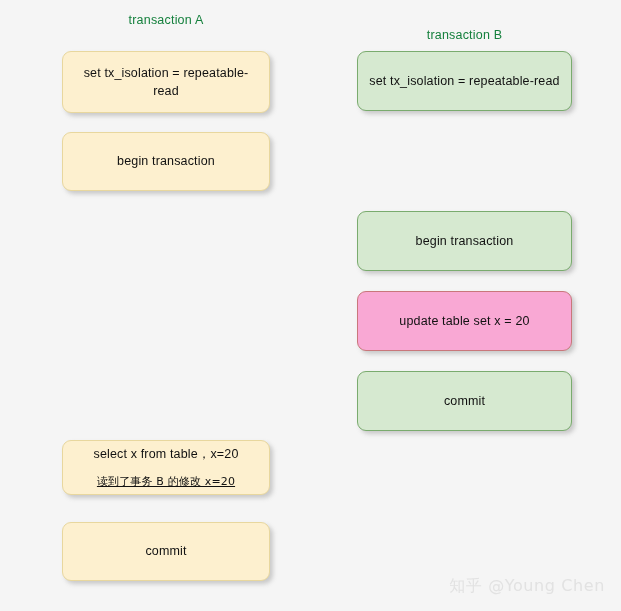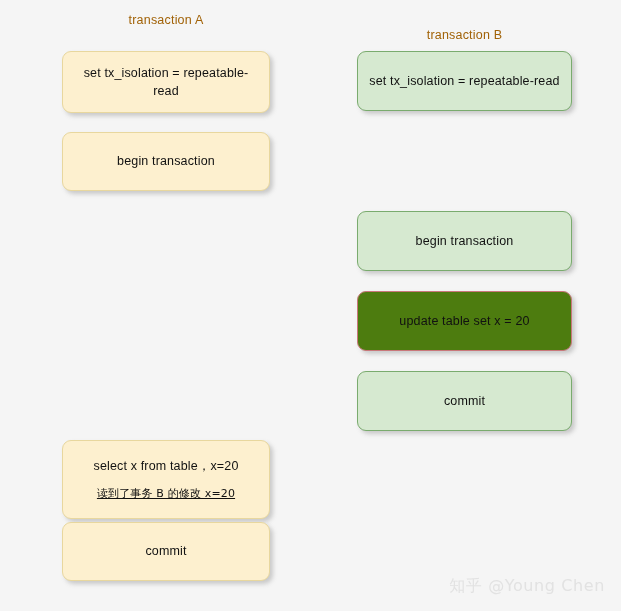--- a/index.html
+++ b/index.html
@@ -15,21 +15,21 @@
     position: relative;
   }
   #canvas {
     position: relative;
     width: 621px;
     height: 611px;
   }
   .col-header {
     position: absolute;
     font-size: 12.5px;
-    color: #a16207;
+    color: #15803d;
     letter-spacing: 0.2px;
     text-align: center;
     white-space: nowrap;
   }
   #header-a { left: 62px; top: 13px; width: 208px; }
   #header-b { left: 357px; top: 13px; width: 215px; margin-top: 15px; }
 
   .node {
     position: absolute;
     box-sizing: border-box;
@@ -48,38 +48,38 @@
   }
   .node.cream {
     background: #fdf0cf;
     border: 1px solid #e8d79e;
   }
   .node.green {
     background: #d6e9d0;
     border: 1px solid #7aab6e;
   }
   .node.red {
-    background: #4d7c0f;
+    background: #f9a8d4;
     border: 1px solid #c9777b;
   }
   .node .line2 {
     margin-top: 11px;
     font-family: "DejaVu Sans", "Liberation Sans", sans-serif;
     font-size: 11px;
     text-decoration: underline;
   }
 
   
   .col-a { left: 62px; width: 208px; }
   
   .col-b { left: 357px; width: 215px; }
 
   #node-a1 { top: 51px;  height: 62px; }
   #node-a2 { top: 132px; height: 59px; }
-  #node-a3 { top: 440px; height: 79px; }
+  #node-a3 { top: 440px; height: 55px; }
   #node-a4 { top: 522px; height: 59px; }
 
   #node-b1 { top: 51px;  height: 60px; }
   #node-b2 { top: 211px; height: 60px; }
   #node-b3 { top: 291px; height: 60px; }
   #node-b4 { top: 371px; height: 60px; }
 
   #watermark {
     position: absolute;
     right: 16px;

